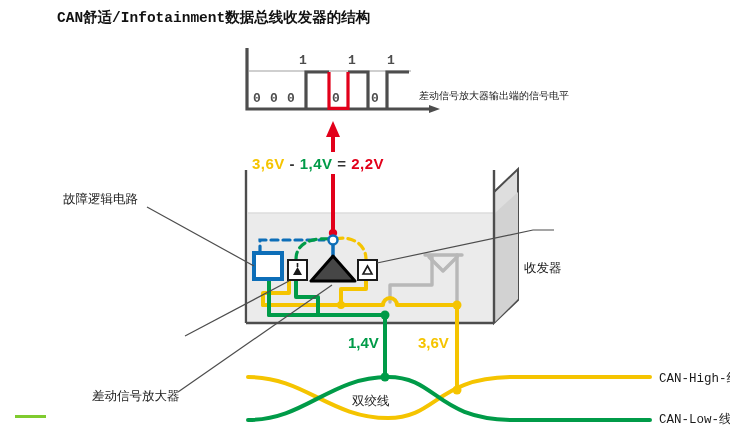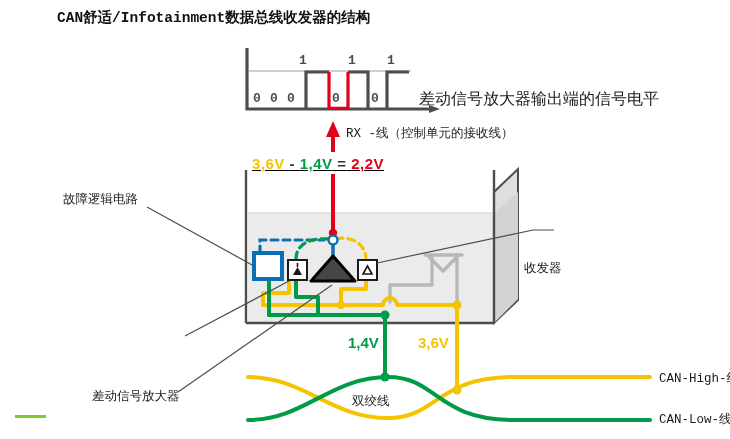--- a/index.html
+++ b/index.html
@@ -7,21 +7,21 @@
          font-family:"Liberation Sans","DejaVu Sans",sans-serif;}
   svg{position:absolute;left:0;top:0;}
 
   .lbl{position:absolute;white-space:nowrap;color:var(--ink);
        font:12.5px "Liberation Mono","DejaVu Sans Mono",monospace;}
   .title{position:absolute;left:57px;top:8px;white-space:nowrap;color:#111;
          font:bold 14.5px "Liberation Mono","DejaVu Sans Mono",monospace;}
   .bit{position:absolute;width:12px;text-align:center;color:var(--signal);
        font:bold 13px "Liberation Mono","DejaVu Sans Mono",monospace;}
   .formula{position:absolute;left:252px;top:155px;white-space:nowrap;
-           font:bold 15px "Liberation Sans",sans-serif;letter-spacing:.5px;text-decoration:underline;}
+           font:bold 15px "Liberation Sans",sans-serif;letter-spacing:.5px;}
   .formula .hi{color:var(--yellow);} .formula .lo{color:var(--green);}
   .formula .res{color:var(--red);} .formula .op{color:#333;}
   .vlabel{position:absolute;white-space:nowrap;font:bold 15px "Liberation Sans",sans-serif;}
   .v-low{color:var(--green);} .v-high{color:var(--yellow);}
   .deco{position:absolute;left:15px;top:415px;width:31px;height:3px;background:var(--decogreen);}
 
   .wire{fill:none;stroke-width:4;stroke-linecap:round;stroke-linejoin:round;}
   .w-green{stroke:var(--green);} .w-yellow{stroke:var(--yellow);}
   .w-gray{fill:none;stroke:var(--wiregray);stroke-width:3.4;stroke-linecap:round;stroke-linejoin:round;}
   .dash{fill:none;stroke-width:3.2;stroke-dasharray:7 5;stroke-linecap:round;}
@@ -120,22 +120,21 @@
 
   <span class="bit" style="left:251px;top:91px">0</span>
   <span class="bit" style="left:268px;top:91px">0</span>
   <span class="bit" style="left:285px;top:91px">0</span>
   <span class="bit" style="left:297px;top:53px">1</span>
   <span class="bit" style="left:330px;top:91px">0</span>
   <span class="bit" style="left:346px;top:53px">1</span>
   <span class="bit" style="left:369px;top:91px">0</span>
   <span class="bit" style="left:385px;top:53px">1</span>
 
-  <div class="lbl" style="left:419px;top:89px;font-size:16px">差动信号放大器输出端的信号电平</div>
-  <div class="lbl" style="left:346px;top:125px">RX -线（控制单元的接收线）</div>
+  <div class="lbl" style="left:419px;top:89px;font-size:10px">差动信号放大器输出端的信号电平</div>
 
   <div class="formula">
     <span class="hi">3,6V</span>
     <span class="op">-</span>
     <span class="lo">1,4V</span>
     <span class="op">=</span>
     <span class="res">2,2V</span>
   </div>
 
   <div class="lbl" style="left:63px;top:191px">故障逻辑电路</div>

